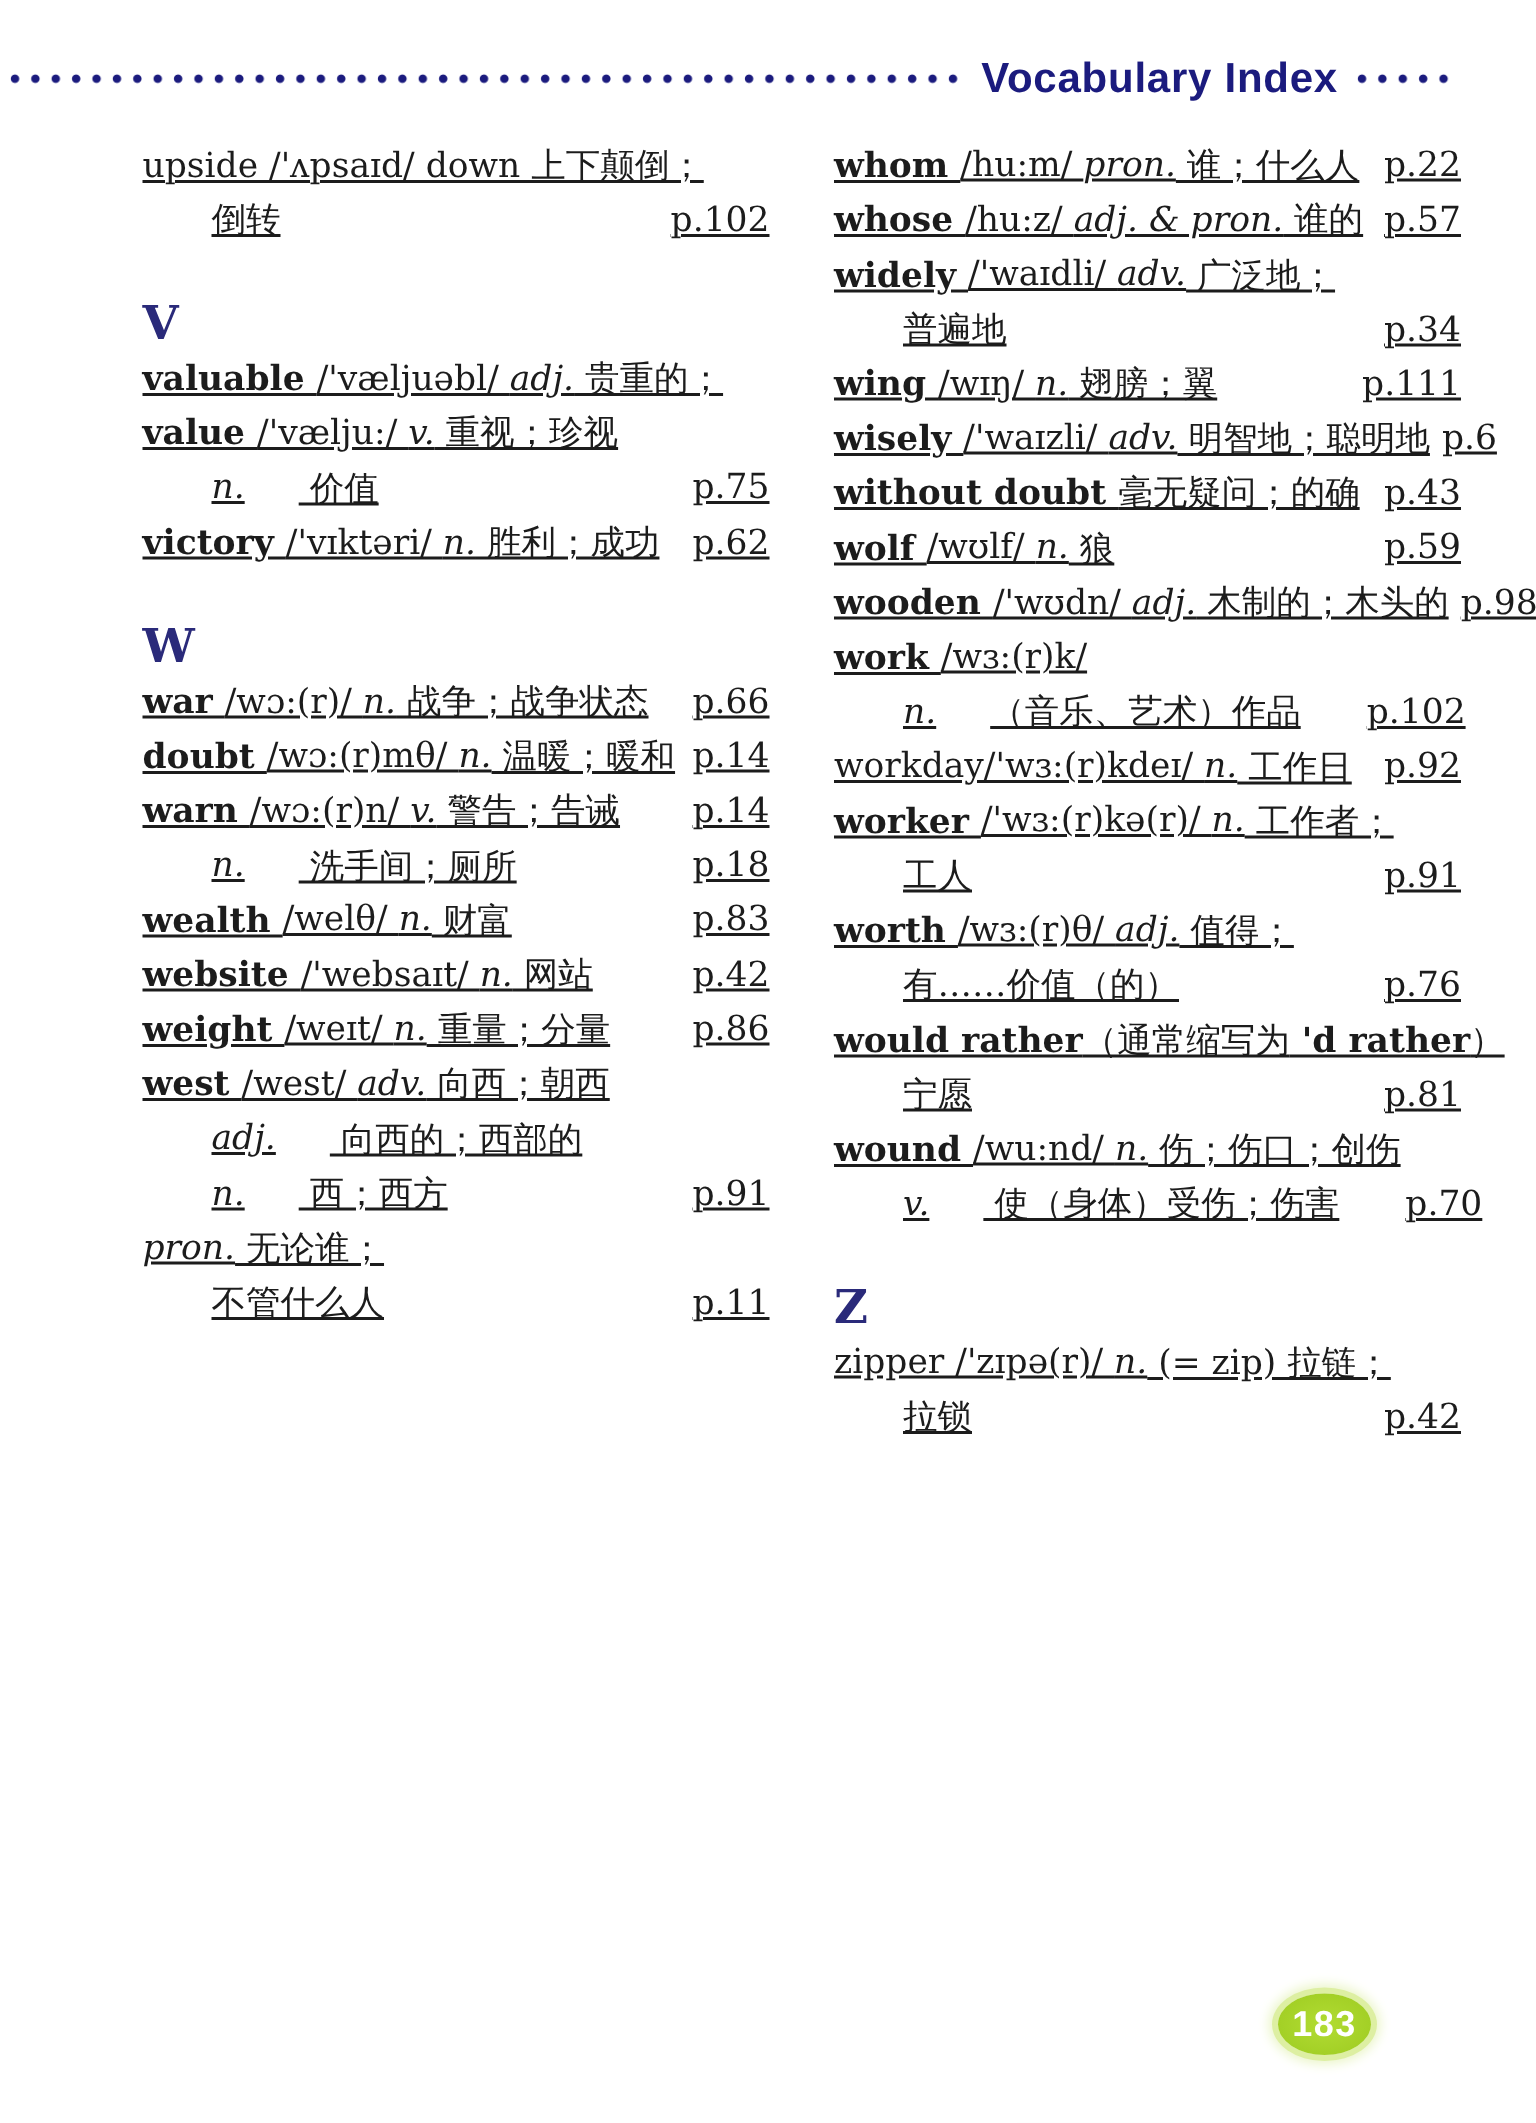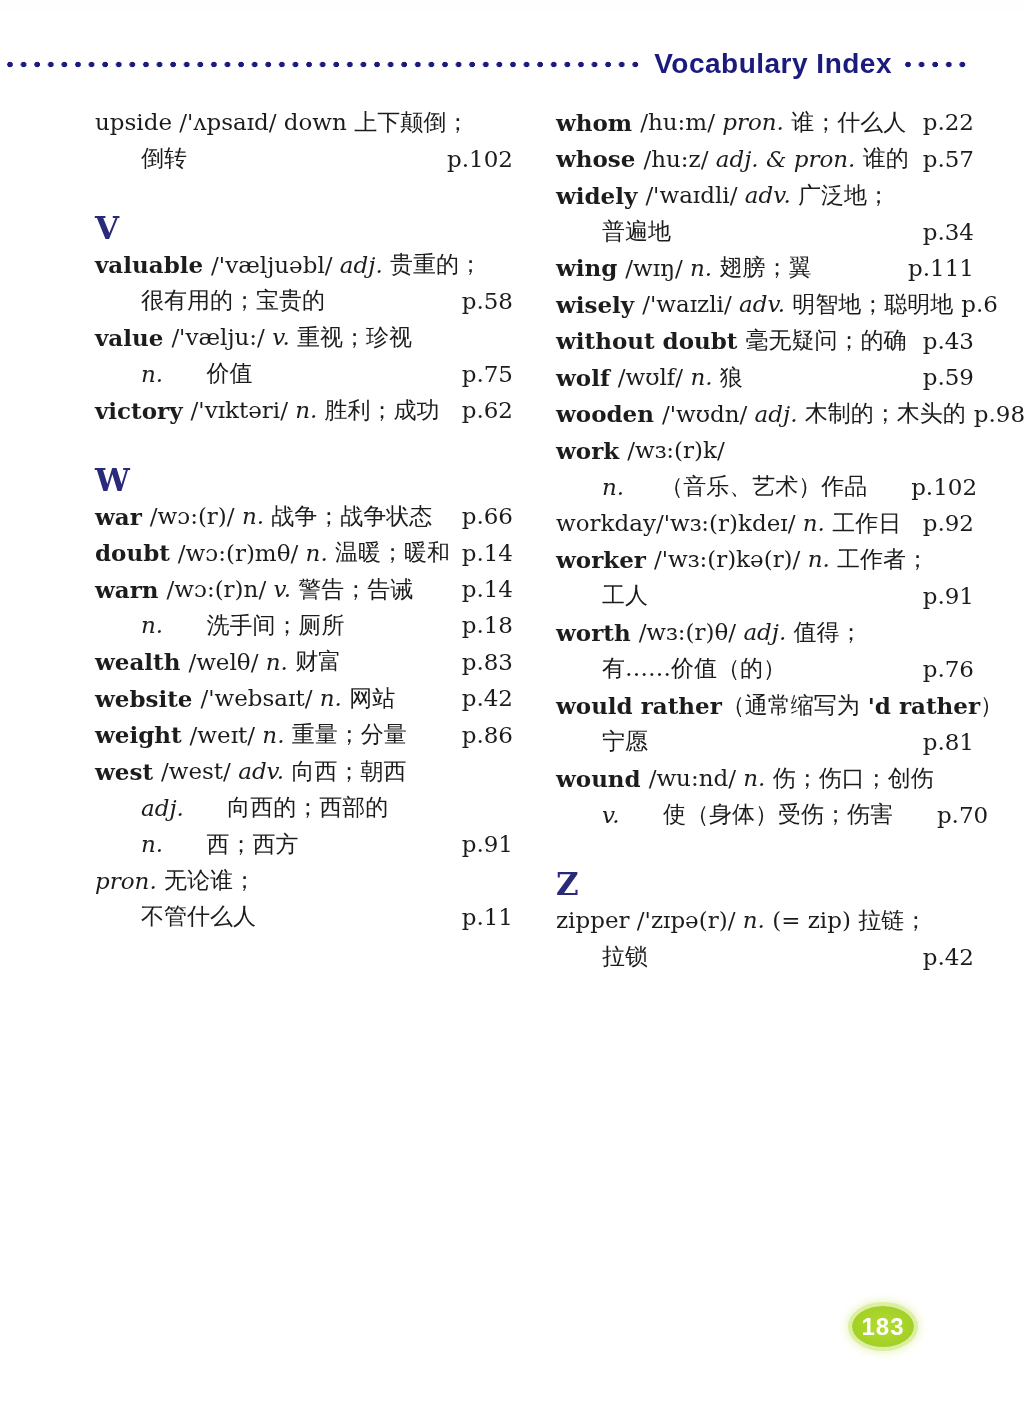--- a/index.html
+++ b/index.html
@@ -4,21 +4,21 @@
 <style>
   * { margin:0; padding:0; box-sizing:border-box; }
   html,body { width:1024px; height:1415px; }
   body {
     position:relative;
     background:#fefefe;
     font-family:"DejaVu Serif","Liberation Serif",serif;
     color:#1c1c1c;
     overflow:hidden;
   }
-  .page { position:absolute; inset:0; background:#ffffff;margin-top:12px; }
+  .page { position:absolute; inset:0; background:#ffffff; }
 
   
   .header {
     position:absolute; left:6px; right:54px; top:36px; height:32px;
     display:flex; align-items:center;
   }
   .dots {
     height:9px;
     background-image:radial-gradient(circle at 4px 4.5px, #1b1b7e 2.5px, rgba(27,27,126,0) 3.1px);
     background-size:13.6px 9px;
@@ -42,41 +42,42 @@
   .col { position:absolute; top:92px; width:418px; }
   .col-left  { left:95px; }
   .col-right { left:556px; }
 
   .line {
     height:36.45px;
     display:flex;
     align-items:center;
     font-size:23px;
     white-space:pre;
+    text-decoration:underline;
   }
   .line span { white-space:pre; }
   .line.indent { padding-left:46px;gap:36px; }
   .seg-b { font-weight:bold; }
   .seg-i { font-style:italic; }
   .page-ref { margin-left:auto; padding-left:8px; }
 
   .section-letter {
     height:36.45px;
     margin-top:33px;
     display:flex;
     align-items:center;
     font-size:31px;
     font-weight:bold;
     color:#2a2a7a;
   }
 
   
   .badge {
     position:absolute;
-    left:852px; top:1294px;
+    left:852px; top:1329px;
     width:62px; height:41px;
     border-radius:50%;
     background:radial-gradient(ellipse at center, #b2dc33 0%, #a3d026 70%, #98c624 100%);
     box-shadow:0 0 0 4px #ddefa2, 0 0 8px 6px #eaf5c6;
     display:flex; align-items:center; justify-content:center;
   }
   .badge span {
     font-family:"Liberation Sans","DejaVu Sans",sans-serif;
     font-weight:bold;
     font-size:24px;
@@ -93,21 +94,20 @@
     <div class="dots dots-leader"></div>
     <div class="header-title">Vocabulary Index</div>
     <div class="dots dots-trail"></div>
   </div>
 
   <div class="col col-left">
       <div class="line"><span class="seg-n">upside /'ʌpsaɪd/ down 上下颠倒；</span></div>
       <div class="line indent"><span class="seg-n">倒转</span><span class="page-ref">p.102</span></div>
       <div class="section-letter">V</div>
       <div class="line"><span class="seg-b">valuable </span><span class="seg-n">/'væljuəbl/ </span><span class="seg-i">adj.</span><span class="seg-n"> 贵重的；</span></div>
-      <div class="line indent"><span class="seg-n">很有用的；宝贵的</span><span class="page-ref">p.58</span></div>
       <div class="line"><span class="seg-b">value </span><span class="seg-n">/'vælju:/ </span><span class="seg-i">v.</span><span class="seg-n"> 重视；珍视</span></div>
       <div class="line indent"><span class="seg-i">n.</span><span class="seg-n"> 价值</span><span class="page-ref">p.75</span></div>
       <div class="line"><span class="seg-b">victory </span><span class="seg-n">/'vɪktəri/ </span><span class="seg-i">n.</span><span class="seg-n"> 胜利；成功</span><span class="page-ref">p.62</span></div>
       <div class="section-letter">W</div>
       <div class="line"><span class="seg-b">war </span><span class="seg-n">/wɔ:(r)/ </span><span class="seg-i">n.</span><span class="seg-n"> 战争；战争状态</span><span class="page-ref">p.66</span></div>
       <div class="line"><span class="seg-b">doubt </span><span class="seg-n">/wɔ:(r)mθ/ </span><span class="seg-i">n.</span><span class="seg-n"> 温暖；暖和</span><span class="page-ref">p.14</span></div>
       <div class="line"><span class="seg-b">warn </span><span class="seg-n">/wɔ:(r)n/ </span><span class="seg-i">v.</span><span class="seg-n"> 警告；告诫</span><span class="page-ref">p.14</span></div>
       <div class="line indent"><span class="seg-i">n.</span><span class="seg-n"> 洗手间；厕所</span><span class="page-ref">p.18</span></div>
       <div class="line"><span class="seg-b">wealth </span><span class="seg-n">/welθ/ </span><span class="seg-i">n.</span><span class="seg-n"> 财富</span><span class="page-ref">p.83</span></div>
       <div class="line"><span class="seg-b">website </span><span class="seg-n">/'websaɪt/ </span><span class="seg-i">n.</span><span class="seg-n"> 网站</span><span class="page-ref">p.42</span></div>

